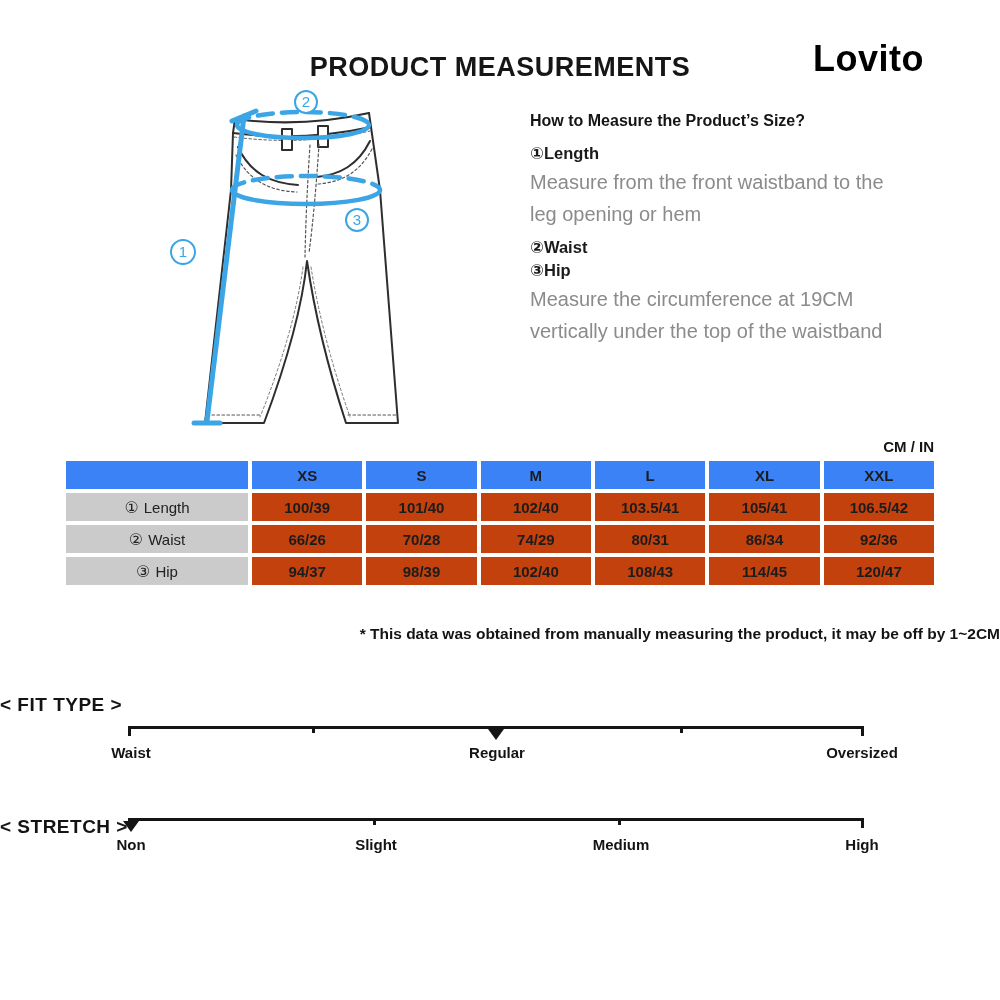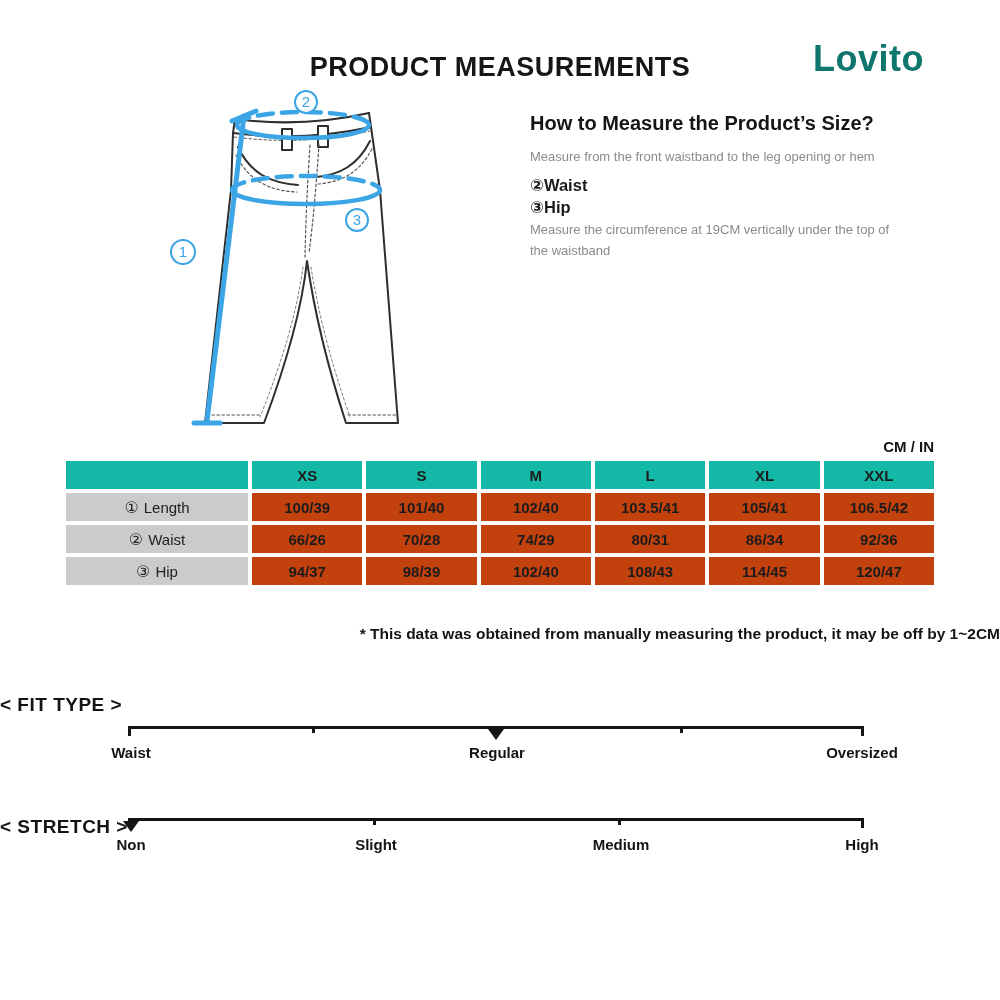--- a/index.html
+++ b/index.html
@@ -1,33 +1,33 @@
 <!DOCTYPE html>
 <html><head>
 <meta charset="utf-8">
 <style>
   html,body{margin:0;padding:0;background:#fff;}
   .page{position:relative;width:1000px;height:1000px;background:#ffffff;overflow:hidden;
         font-family:"Liberation Sans","DejaVu Sans",sans-serif;color:#111;}
   .page-title{position:absolute;top:52px;left:0;width:100%;text-align:center;margin:0;
         font-size:27px;font-weight:800;letter-spacing:.5px;color:#161616;}
-  .brand{position:absolute;top:38px;right:76px;font-size:36px;font-weight:800;color:#0f766e;letter-spacing:.5px;}
+  .brand{position:absolute;top:38px;right:76px;font-size:36px;font-weight:800;color:#000000;letter-spacing:.5px;}
   .diagram{position:absolute;left:148px;top:85px;}
 
   .howto{position:absolute;left:530px;top:112px;width:410px;}
-  .howto h2{margin:0 0 12px 0;font-size:20px;font-weight:700;color:#151515;}
+  .howto h2{margin:0 0 12px 0;font-size:16px;font-weight:700;color:#151515;}
   .hname{font-size:16.5px;font-weight:700;color:#1a1a1a;line-height:1.35;}
-  .hdesc{margin:2px 0 6px 0;font-size:13px;color:#8b8b8b;line-height:1.6;width:372px;}
+  .hdesc{margin:2px 0 6px 0;font-size:20px;color:#8b8b8b;line-height:1.6;width:372px;}
 
   .unit{position:absolute;top:438px;right:66px;font-size:15px;font-weight:700;color:#141414;}
 
   .ptable{position:absolute;left:66px;top:461px;width:868px;display:grid;
           grid-template-columns:182px repeat(6,1fr);grid-auto-rows:28px;gap:4px;}
   .cell{display:flex;align-items:center;justify-content:center;font-size:15px;}
-  .cell.head{background:#14b8a6;font-weight:700;color:#1c1c1c;}
+  .cell.head{background:#3b82f6;font-weight:700;color:#1c1c1c;}
   .cell.rlabel{background:#cbcbcb;font-weight:400;color:#222;}
   .cell.val{background:#c2410c;font-weight:700;color:#1c1c1c;}
   .cell .mk{margin-right:5px;font-size:16px;}
 
   .note{position:absolute;top:625px;left:0;width:100%;text-align:right;margin:0;
         font-size:15.5px;font-weight:700;color:#141414;}
 
   .scale-title{position:absolute;left:0;width:100%;margin:0;
         font-size:19px;font-weight:800;color:#141414;letter-spacing:.5px;}
   .scale-line{position:absolute;left:128px;width:736px;height:3px;background:#141414;}
@@ -102,20 +102,21 @@
       <g>
         <circle cx="209" cy="135" r="11" fill="#fff" stroke-width="2"></circle>
         <text x="209" y="140" text-anchor="middle" font-size="15" fill="#3BA5E5" stroke="none">3</text>
       </g>
     </g>
   </svg>
 
   <section class="howto">
     <h2>How to Measure the Product’s Size?</h2>
 
+    <div class="hname"><span>①</span><span>Length</span></div>
     <p class="hdesc">Measure from the front waistband to the leg opening or hem</p>
 
     <div class="hname"><span>②</span><span>Waist</span></div>
 
     <div class="hname"><span>③</span><span>Hip</span></div>
     <p class="hdesc">Measure the circumference at 19CM vertically under the top of the waistband</p>
   </section>
 
   <div class="unit">CM / IN</div>
 

